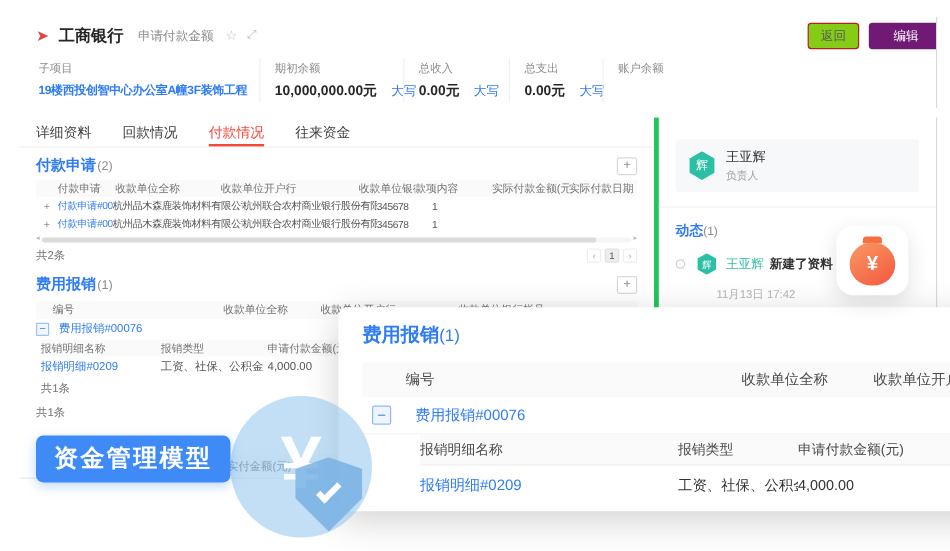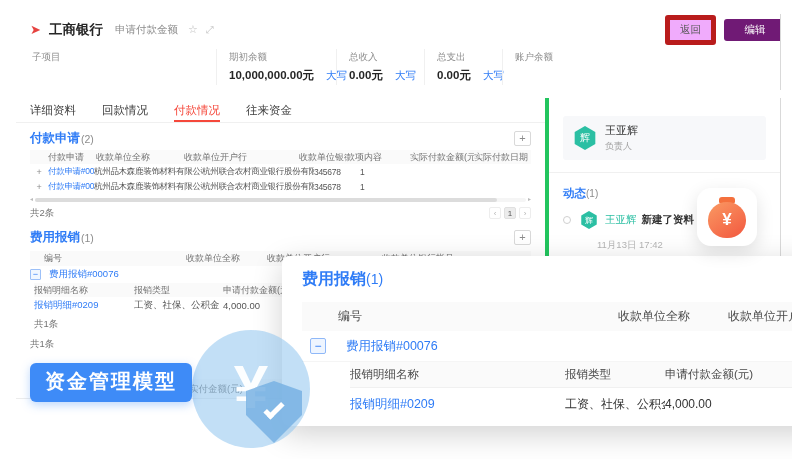--- a/index.html
+++ b/index.html
@@ -10,21 +10,21 @@
   
   .hdr-card { position:absolute; left:16px; top:14px; width:765px; height:76px;
     background:#fff; border-right:1px solid #d9d9d9; overflow:hidden; }
   .hdr-row { display:flex; align-items:center; height:31px; padding:0 14px; }
   .logo-ico { color:#e64340; font-size:13px; margin-right:8px; }
   .app-title { font-size:13.5px; font-weight:bold; }
   .hdr-sub { font-size:10.5px; color:#8c8c8c; margin-left:12px; }
   .hdr-star { font-size:11px; color:#bfbfbf; margin-left:10px; cursor:pointer; }
   .hdr-exp { font-size:10px; color:#bfbfbf; margin-left:8px; cursor:pointer; }
   .hdr-spacer { flex:1; }
-  .btn-back { font-size:10.5px; color:#595959; background:#f0abfc; border:5px solid #b91c1c;
+  .btn-back { font-size:10.5px; color:#595959; background:#84cc16; border:1px solid #b91c1c;
     border-radius:3px; padding:3px 10px; cursor:pointer; }
   .btn-edit { font-size:10.5px; color:#fff; background:#701a75; border:none; border-radius:3px;
     padding:4px 12px; margin-left:8px; margin-right:-20px; width:62px; cursor:pointer; }
 
   
   .sum-row { display:flex; align-items:stretch; padding:4px 14px 0 14px; }
   .sum-f { padding:2px 12px; border-left:1px solid #f0f0f0; }
   .sum-f:first-child { border-left:none; padding-left:2px; }
   .sum-label { font-size:9.5px; color:#8c8c8c; margin-bottom:4px; white-space:nowrap; }
   .sum-val-wrap { display:flex; align-items:baseline; white-space:nowrap; }
@@ -181,20 +181,23 @@
       <span class="hdr-sub">申请付款金额</span>
       <span class="hdr-star">☆</span>
       <span class="hdr-exp">⤢</span>
       <span class="hdr-spacer"></span>
       <button class="btn-back">返回</button>
       <button class="btn-edit">编辑</button>
     </div>
     <div class="sum-row">
       <div class="sum-f f1">
         <div class="sum-label">子项目</div>
+        <div class="sum-val-wrap">
+            <span class="sum-val link">19楼西投创智中心办公室A幢3F装饰工程</span>
+          </div>
       </div>
       <div class="sum-f f2">
         <div class="sum-label">期初余额</div>
         <div class="sum-val-wrap">
           <span class="sum-val">10,000,000.00元</span>
           <span class="sum-caps">大写</span>
         </div>
       </div>
       <div class="sum-f f3">
         <div class="sum-label">总收入</div>

